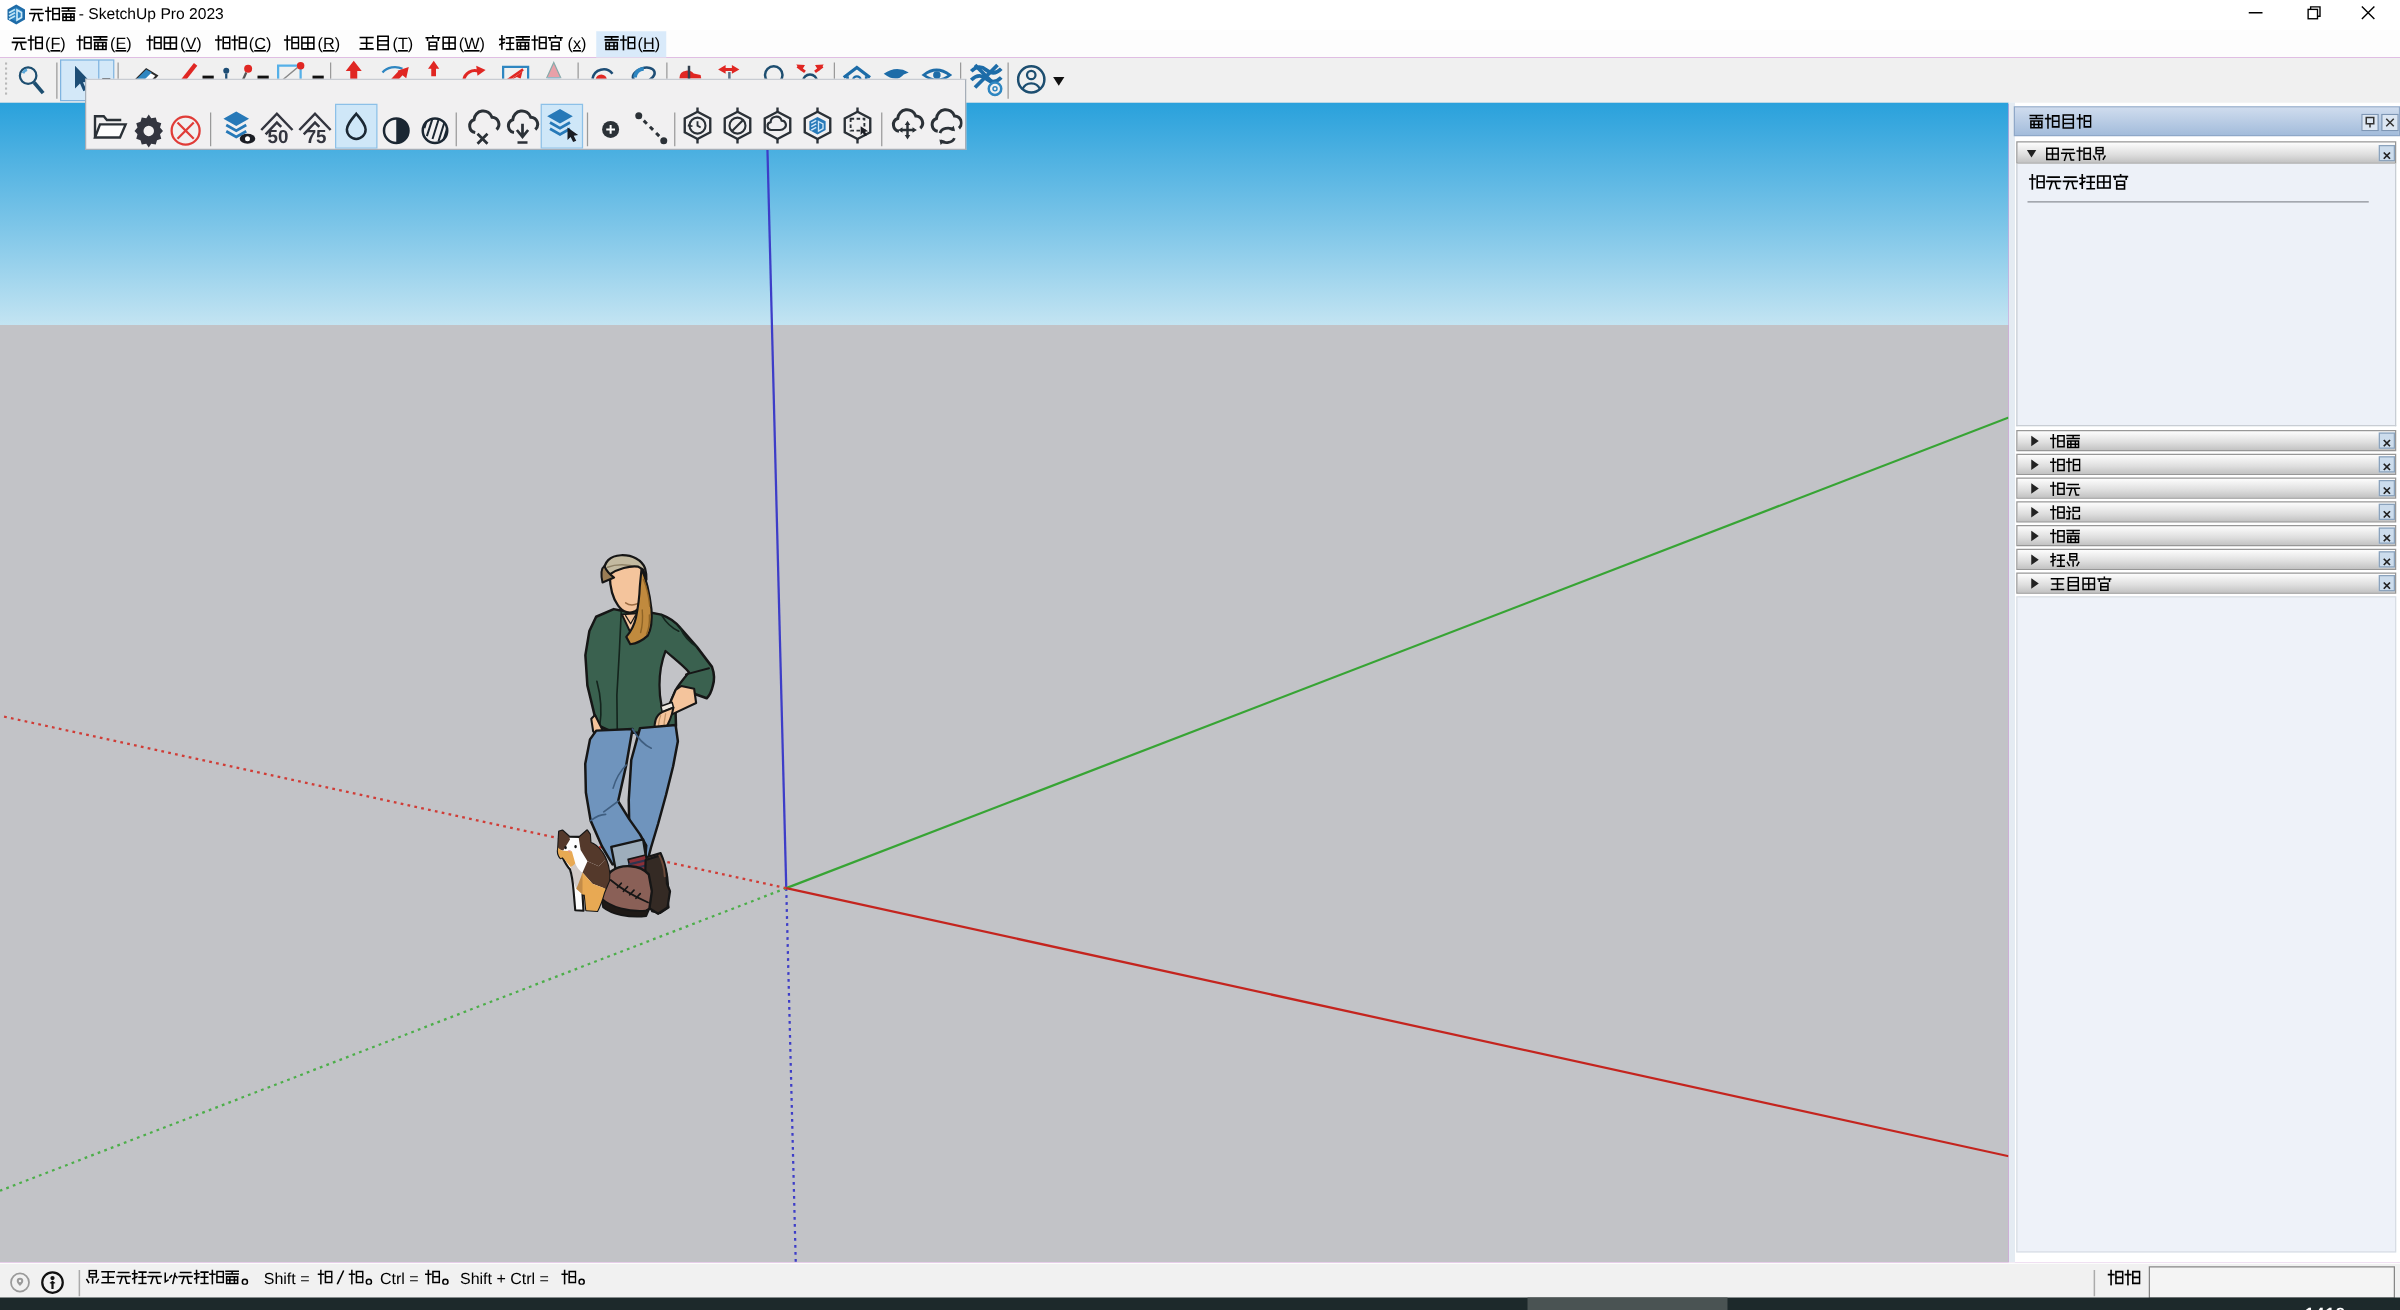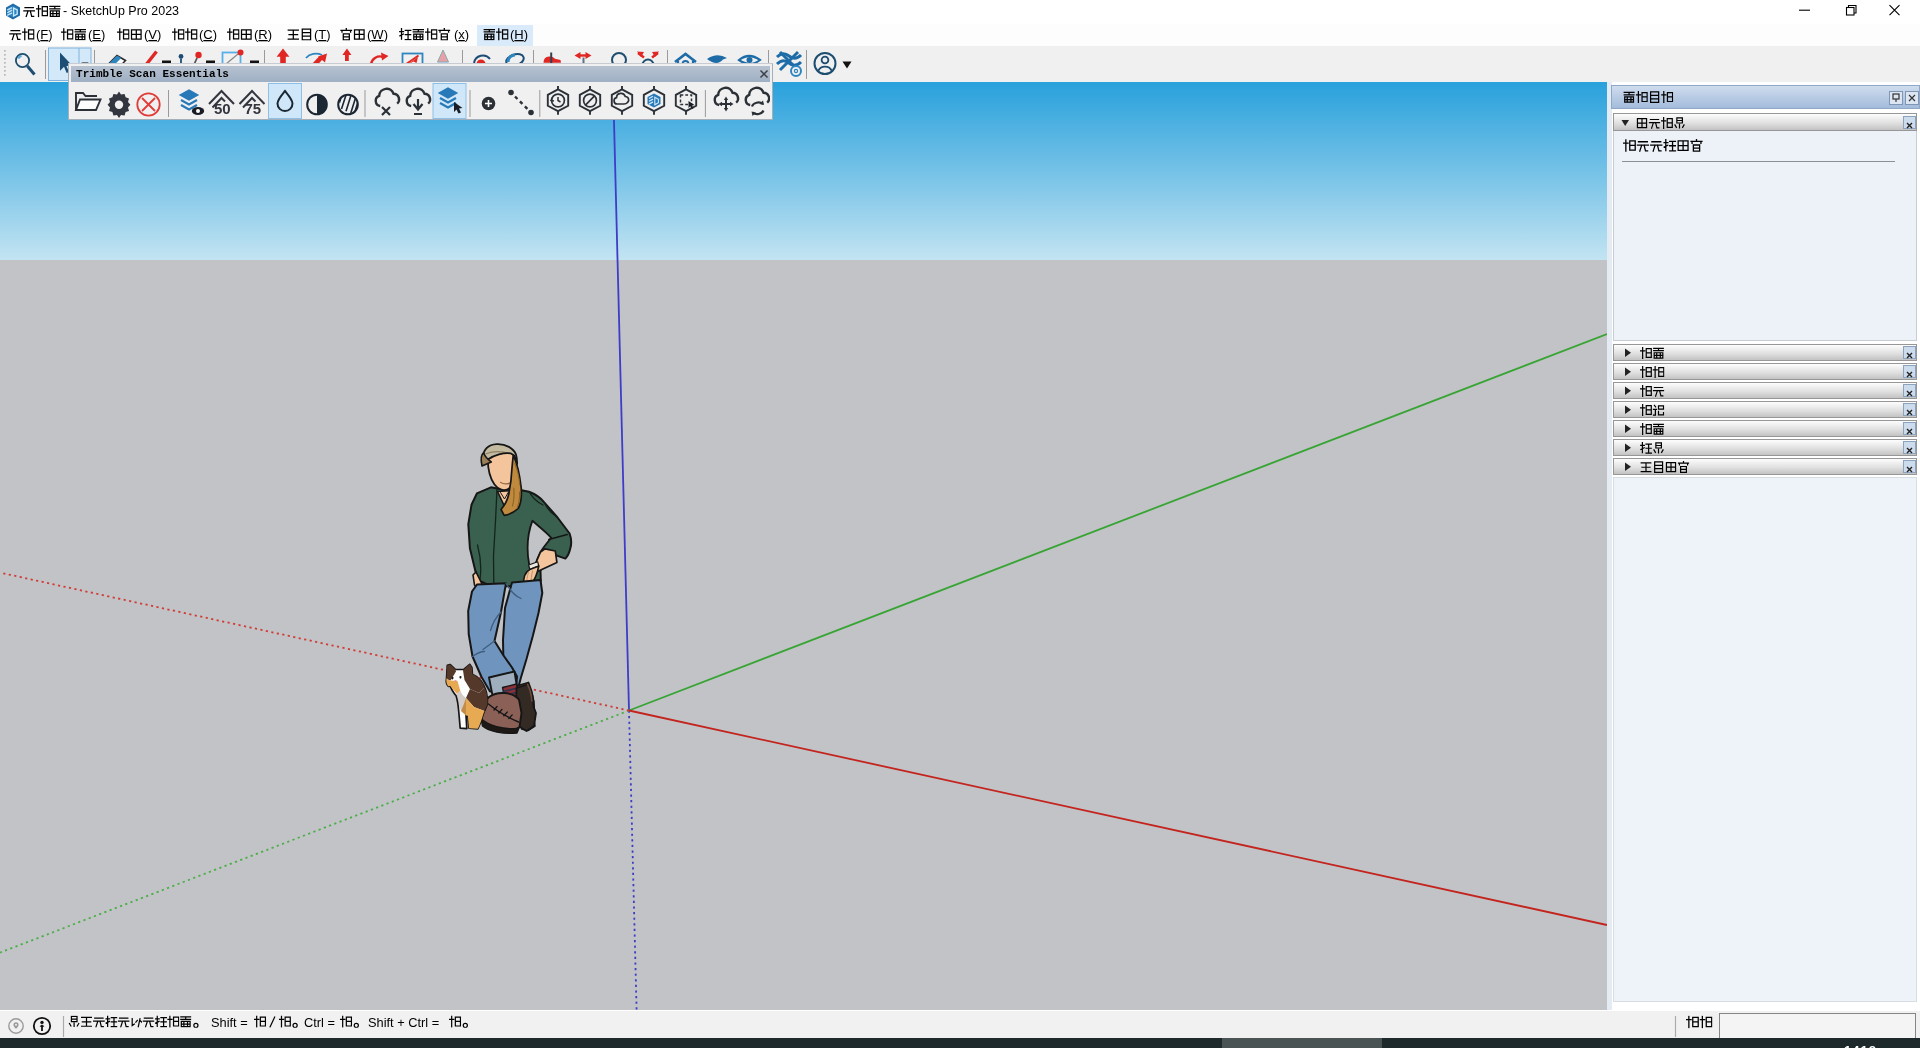--- a/index.html
+++ b/index.html
@@ -508,26 +508,20 @@
 </svg>
 <div class="abs" style="left:1719px;top:2px;width:197px;height:26px;background:#f4f4f4;border:1px solid #868686;box-sizing:border-box;"></div>
 </div>
 
 <div class="abs" id="bottombar" style="left:0;top:1038px;width:1920px;height:10px;background:#1d292b;">
 <div class="abs" style="left:1222px;top:0;width:160px;height:10px;background:#4a5353;"></div>
 <div class="abs" style="left:1844px;top:5px;color:#fff;font-weight:bold;font-size:13px;letter-spacing:1px;">1418</div>
 </div>
 
 <div class="abs" id="floatbar" style="left:68px;top:63px;width:705px;height:57px;background:#f1f0f1;border:1px solid #a6aeb8;border-top-color:#c8ccd2;box-sizing:border-box;">
-<div class="abs" style="left:2px;top:2px;width:699px;height:16px;background:linear-gradient(#b6c1d0,#9fb0c4);">
-<div class="abs" style="left:5px;top:1.5px;font-family:'Liberation Mono',monospace;font-weight:bold;font-size:11px;color:#000;letter-spacing:0.05px;">Trimble Scan Essentials</div>
-<svg class="abs" style="left:688px;top:3px" width="10" height="10">
-          <path d="M1.5 1.5 l7 7 m0 -7 l-7 7" stroke="#3a3f46" stroke-width="1.5"></path>
-        </svg>
-</div>
 <svg class="abs" style="left:0;top:18px" width="701" height="37" viewBox="0 0 701 37">
 <defs>
 <g id="hexcube" fill="none" stroke="#2b3137" stroke-width="1.9">
 <path d="M12 3.4 L22.2 8.8 L22.2 19.8 L12 25.2 L1.8 19.8 L1.8 8.8 Z"></path>
 <path d="M12 0 V3.4 M12 25.2 V28.8"></path>
 </g>
 <path id="cloudsh" d="M6.2 19 a5.3 5.3 0 0 1 -1 -10.2 a7.4 7.4 0 0 1 14.4 -2 a5.6 5.6 0 0 1 3.6 9.8" fill="none" stroke="#2b3137" stroke-width="2.4"></path>
 </defs>
 
 <g fill="none" stroke="#2b3137" stroke-width="1.9">

